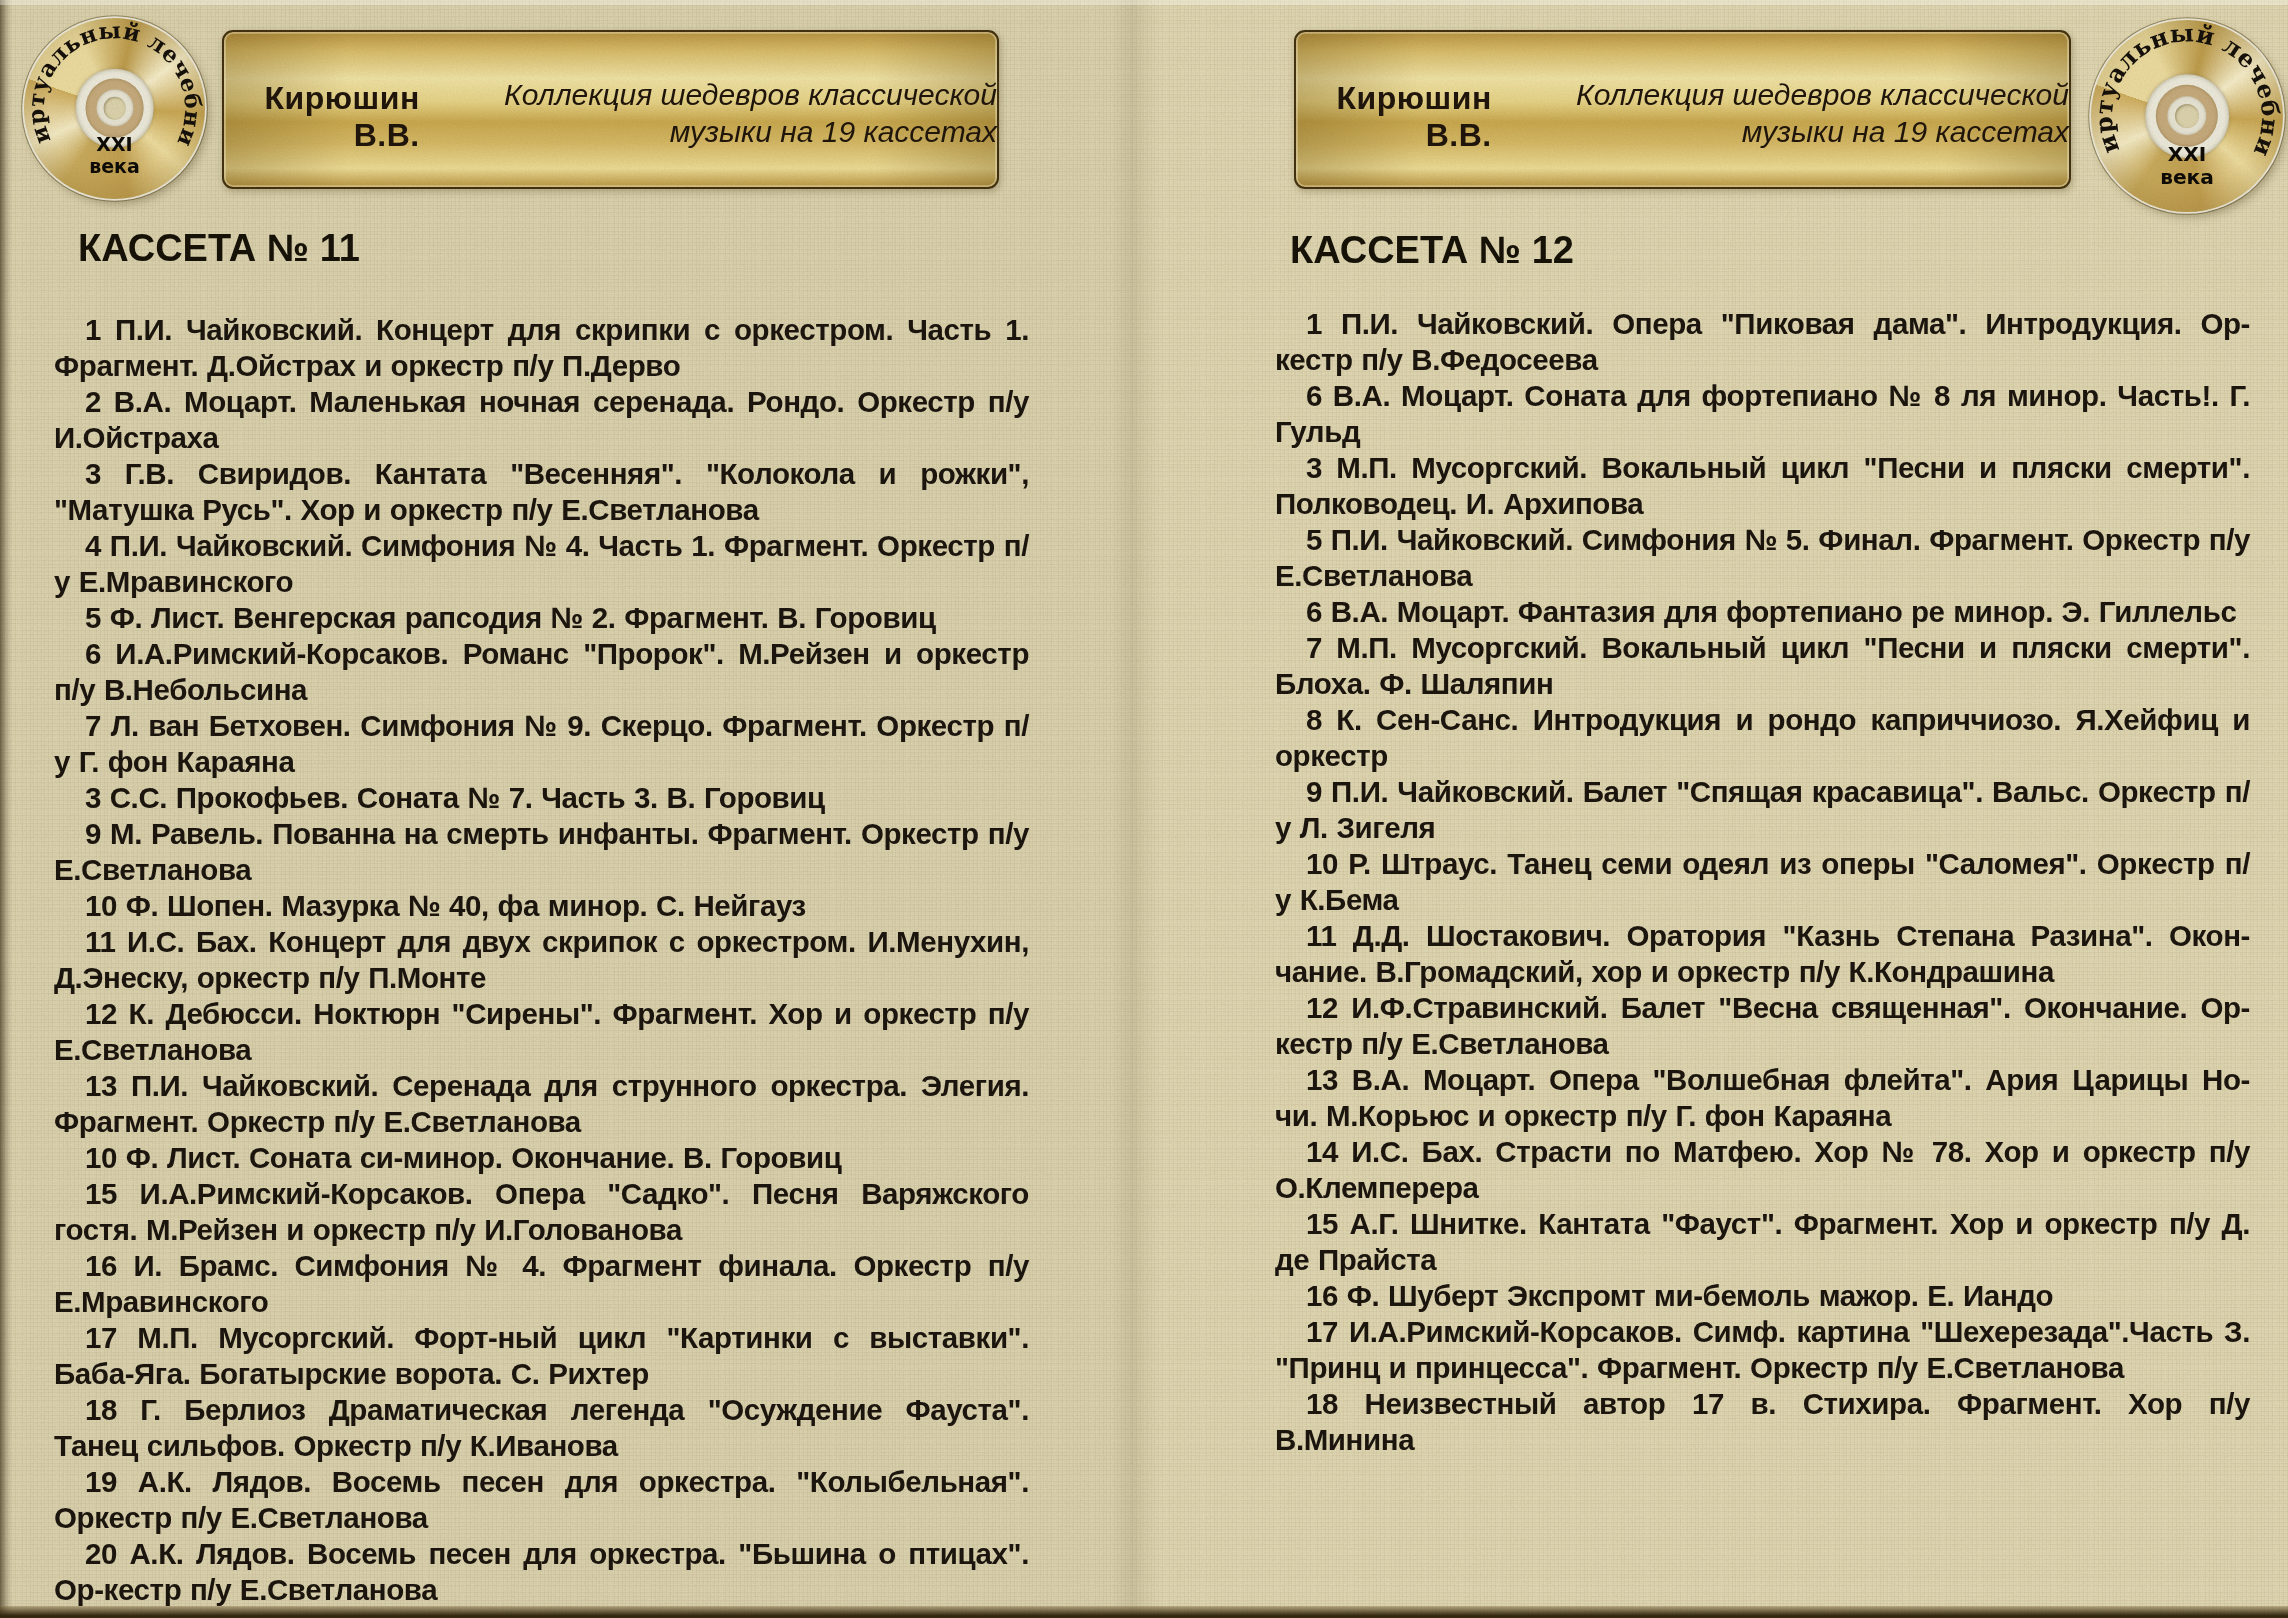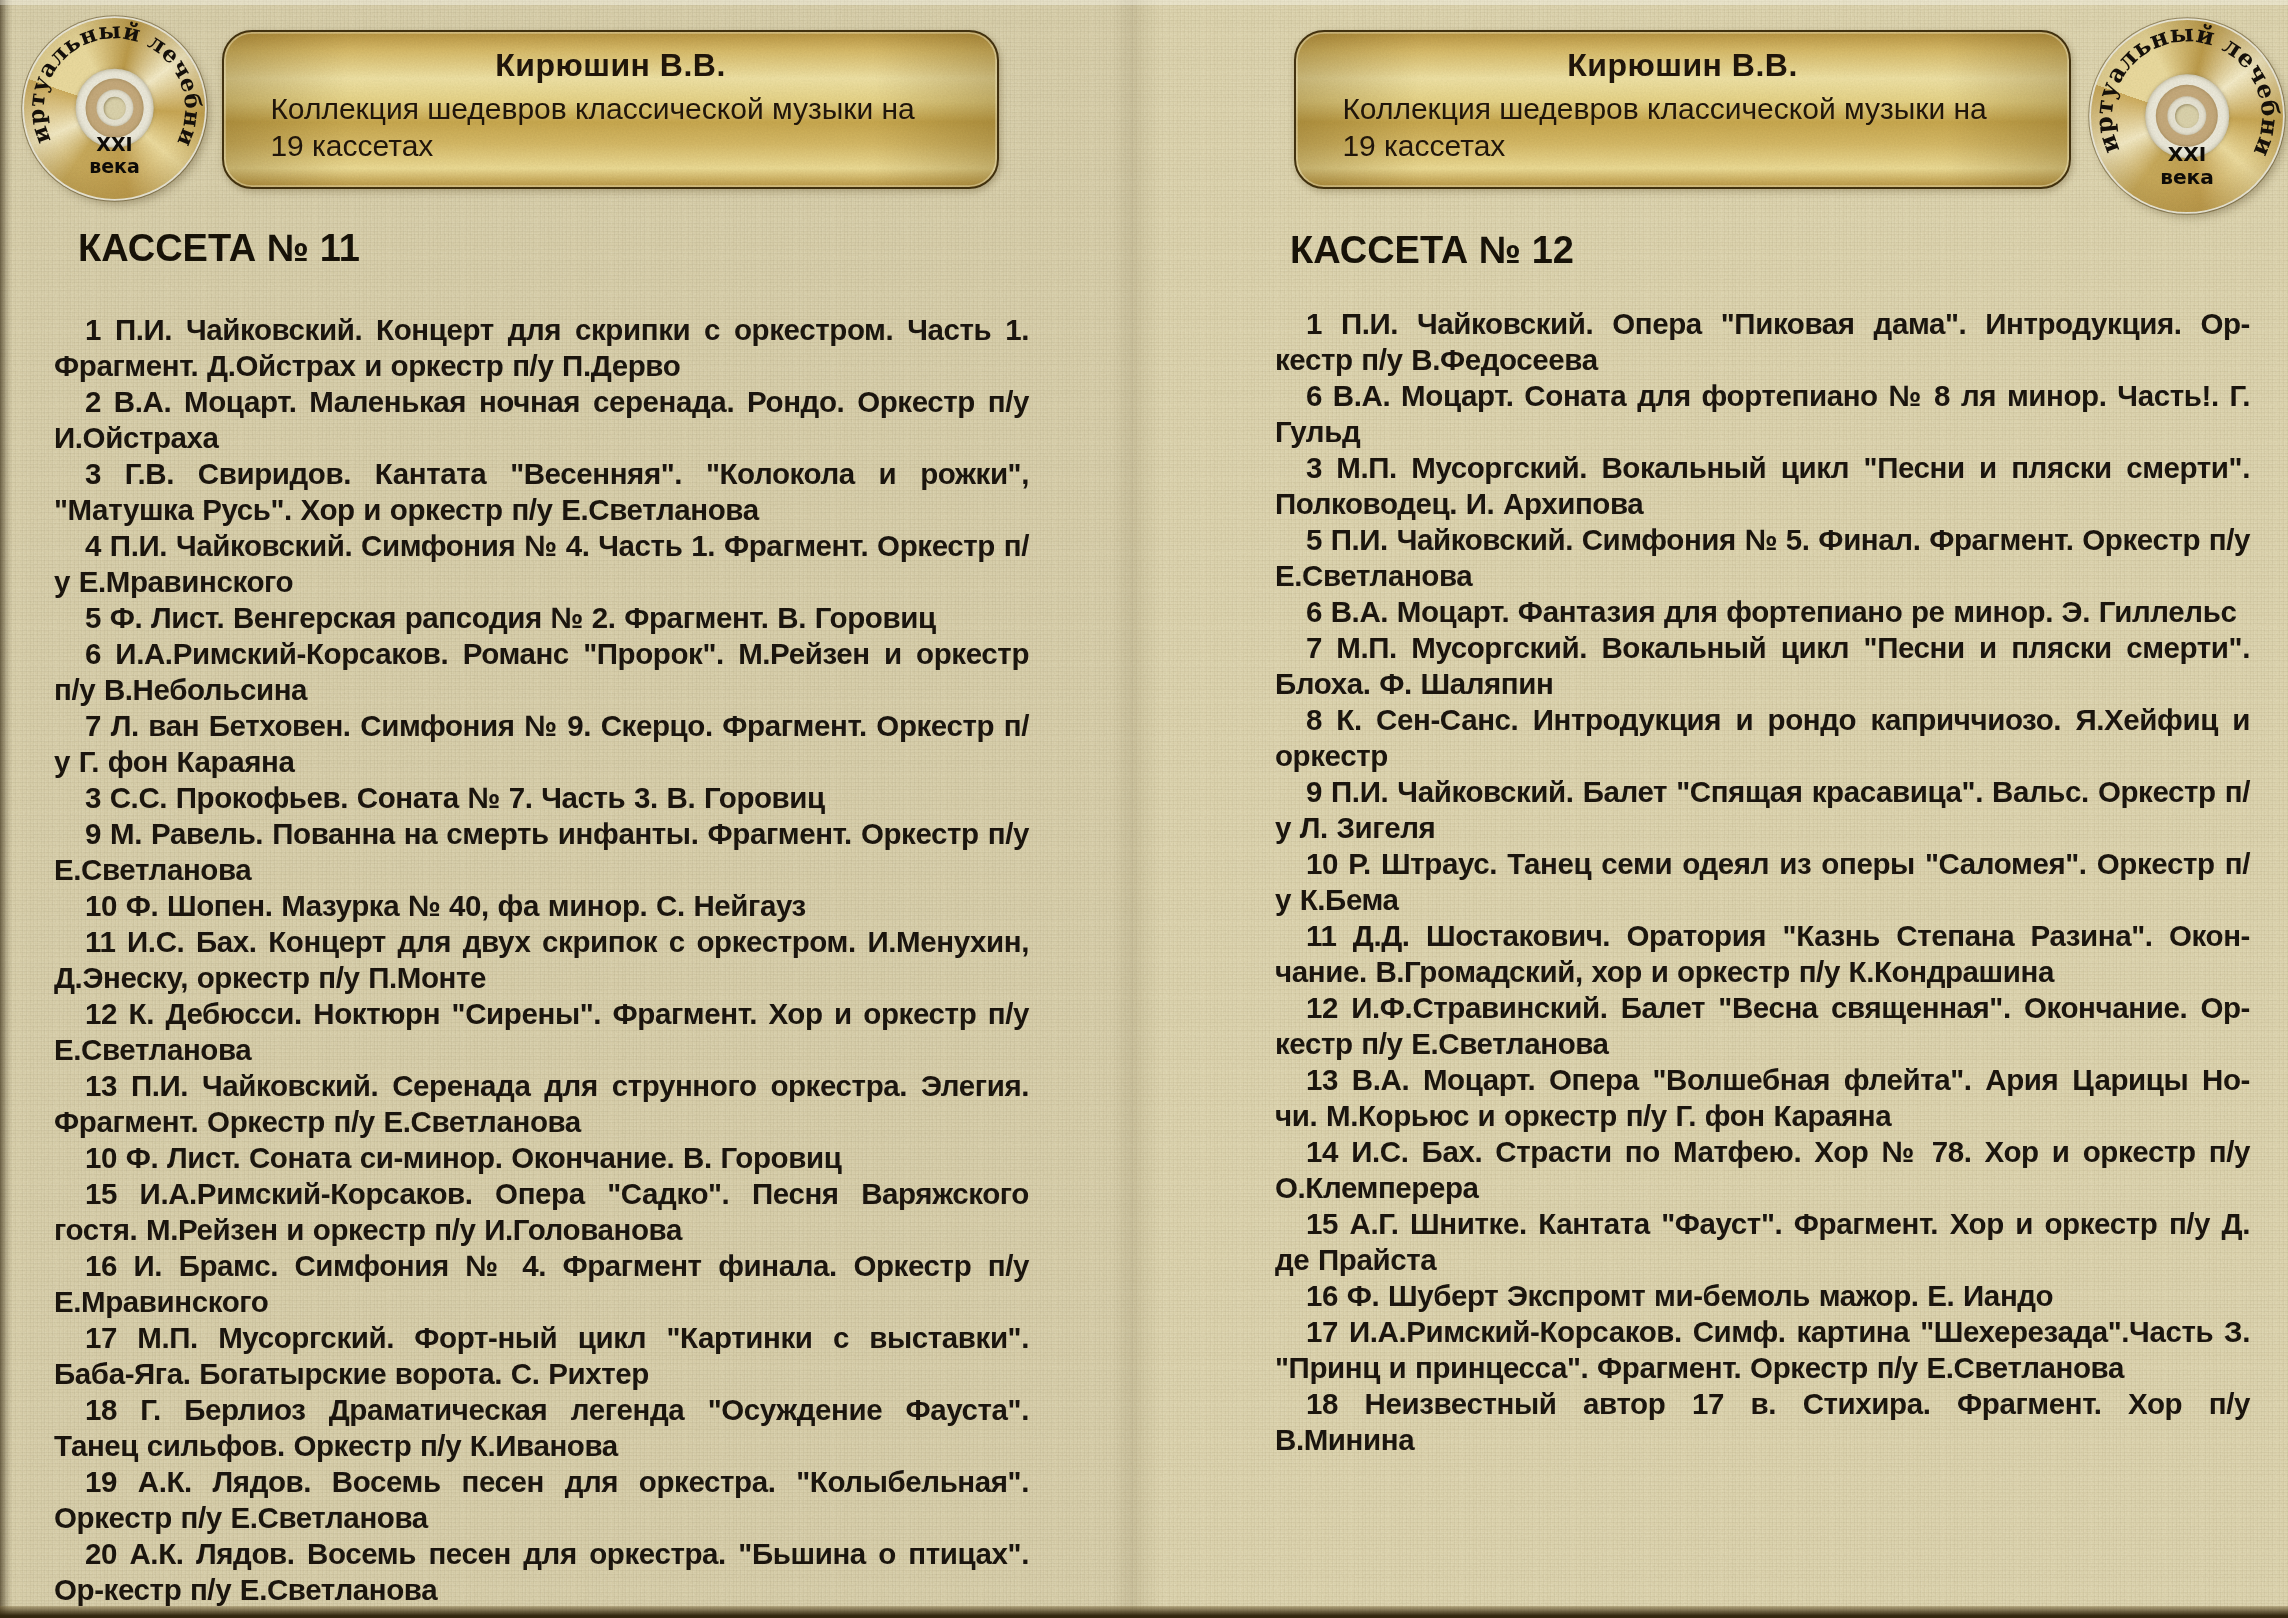--- a/index.html
+++ b/index.html
@@ -21,30 +21,30 @@
   .edge-top{position:absolute;left:0;right:0;top:0;height:4.6px;background:rgba(255,255,248,.35);}
   .edge-bottom{position:absolute;left:0;right:0;bottom:0;height:13px;
     background:linear-gradient(180deg, rgba(130,110,65,.4), #33270f 75%);}
   .seam{position:absolute;top:0;bottom:0;left:1112px;width:48px;
     background:linear-gradient(90deg, transparent, rgba(80,65,30,.12) 48%, rgba(80,65,30,.07) 60%, transparent);}
   .left-tint{position:absolute;left:0;top:0;width:1133px;bottom:0;background:rgba(95,95,90,.035);}
 
   
   .header-box{
     position:absolute;top:30px;height:155px;width:773px;
-    border:2.8px solid #43320f;border-radius:30px;
+    border:2.8px solid #43320f;border-radius:11px;
     background:
       linear-gradient(90deg, rgba(110,82,18,.30), rgba(255,255,255,0) 16%, rgba(255,255,255,0) 84%, rgba(110,82,18,.30)),
       linear-gradient(180deg,#b89441 0%, #d8bc6a 12%, #f0e3a6 30%, #e7d488 45%, #c9a94f 58%, #d6ba67 72%, #eddc96 88%, #bb9844 100%);
     box-shadow: inset 0 0 0 1.8px rgba(255,250,220,.4), 1.8px 2.8px 6.5px rgba(80,60,20,.28);
-    display:flex;flex-direction:column;align-items:center;justify-content:flex-start;
-    text-align:left;color:#20150a;
+    display:flex;flex-direction:row;align-items:center;justify-content:flex-start;
+    text-align:right;color:#20150a;
   }
   .header-box .author{margin-top:14.8px;font-size:32px;font-weight:bold;letter-spacing:0.5px;}
-  .header-box .subtitle{margin-top:6px;font-size:30px;line-height:37px;width:88%;}
+  .header-box .subtitle{margin-top:6px;font-size:30px;font-style:italic;line-height:37px;width:88%;}
   .hb-left{left:222px;}
   .hb-right{left:1294px;}
 
   
   .cd{position:absolute;border-radius:50%;
     background:
       radial-gradient(circle at 50% 50%, rgba(255,255,255,0) 52%, rgba(120,92,30,.28) 90%, rgba(70,50,14,.45) 100%),
       conic-gradient(from 215deg, #c9ab5c, #f4ebc6 32deg, #cfae5e 74deg, #ecdCA0 0, #ecdca0 118deg, #bd9c4b 158deg, #f6eecb 198deg, #c9a855 238deg, #eedda0 276deg, #c2a050 316deg, #c9ab5c 360deg);
     background-color:#d9c27a;
     box-shadow: 0 0 0 1.8px rgba(252,250,238,.85), 0 0 0 2.8px rgba(95,78,38,.55), 3.7px 4.6px 9.2px rgba(60,45,15,.35);

